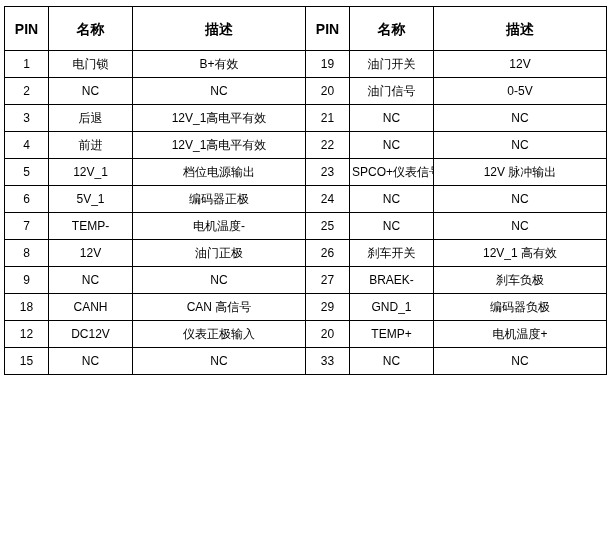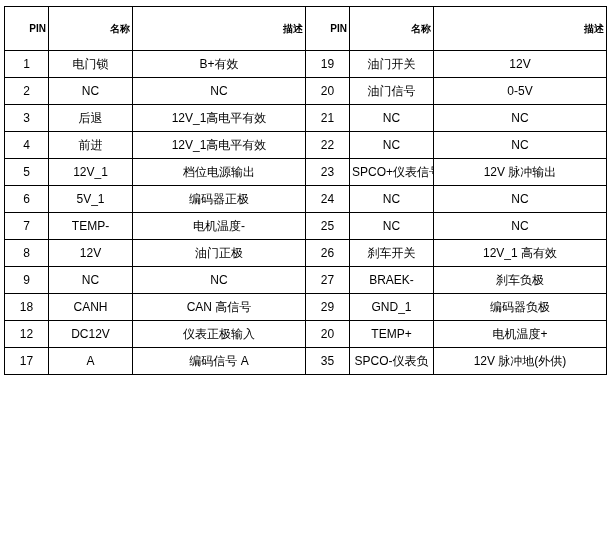--- a/index.html
+++ b/index.html
@@ -36,22 +36,21 @@
     line-height: 14px;
     padding: 0 2px;
     height: 27px;
     box-sizing: border-box;
     overflow: hidden;
     white-space: nowrap;
   }
   table.pinout thead th {
     height: 44px;
     font-weight: bold;
-    font-size: 10px;
-    text-align: right;
+    font-size: 14px;
   }
   td.pin-col, th.pin-col {
     font-size: 12px;
   }
   td.name-col {
     font-size: 12px;
   }
   td.desc-col {
     font-size: 12px;
     margin-top: 16px;
@@ -166,22 +165,22 @@
       </tr>
       <tr>
         <td class="pin-col">12</td>
         <td class="name-col">DC12V</td>
         <td class="desc-col">仪表正极输入</td>
         <td class="pin-col">20</td>
         <td class="name-col">TEMP+</td>
         <td class="desc-col">电机温度+</td>
       </tr>
       <tr>
-        <td class="pin-col">17</td>
-        <td class="name-col">A</td>
-        <td class="desc-col">编码信号 A</td>
-        <td class="pin-col">35</td>
-        <td class="name-col">SPCO-仪表负</td>
-        <td class="desc-col">12V 脉冲地(外供)</td>
+        <td class="pin-col">15</td>
+        <td class="name-col">NC</td>
+        <td class="desc-col">NC</td>
+        <td class="pin-col">33</td>
+        <td class="name-col">NC</td>
+        <td class="desc-col">NC</td>
       </tr>
     </tbody>
   </table>
 </div>
 
 </body></html>

